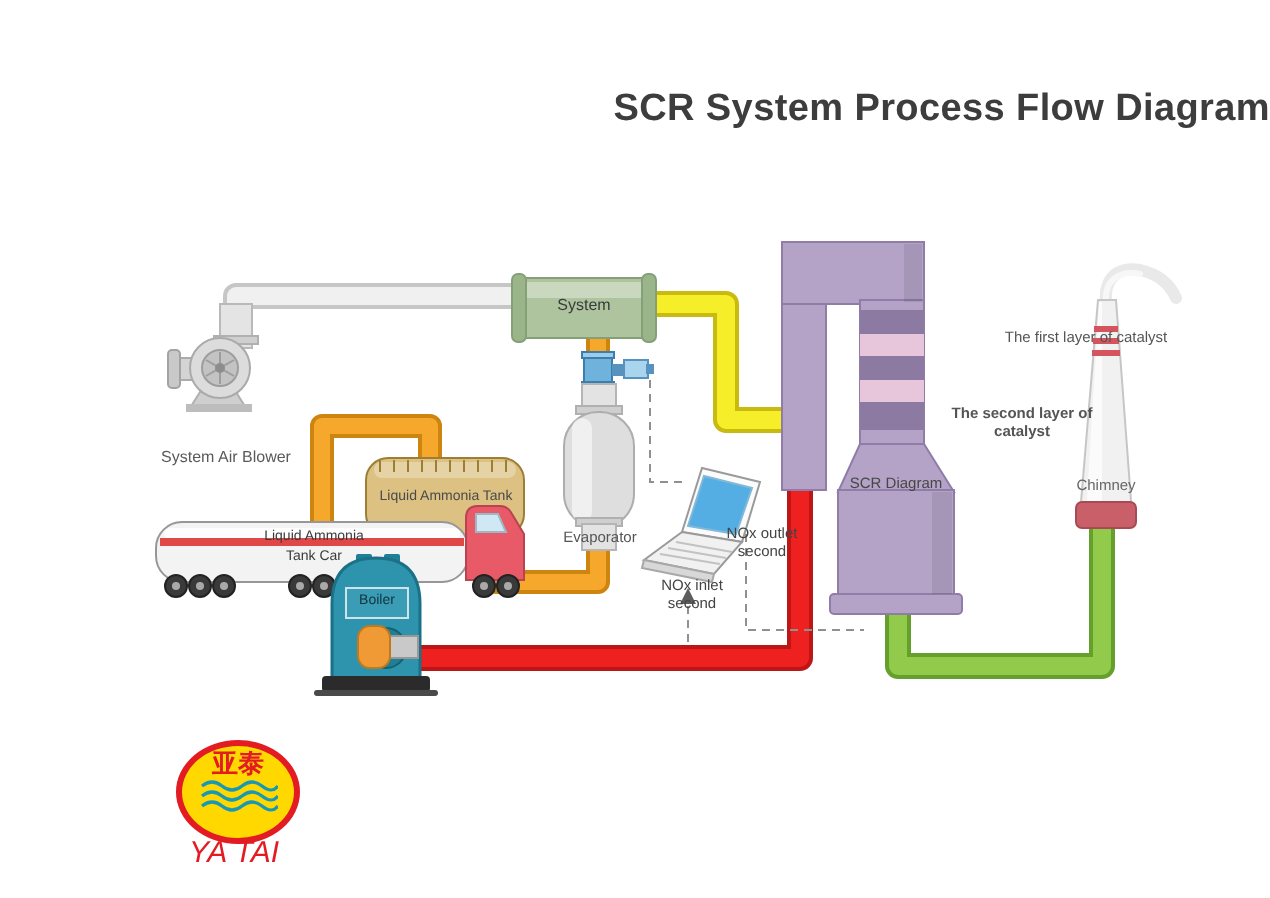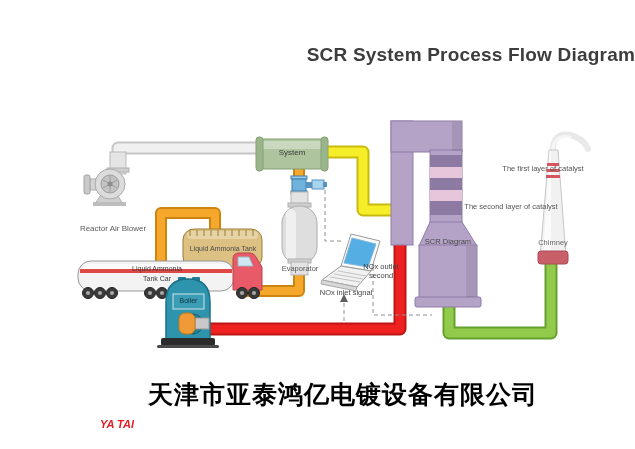--- a/index.html
+++ b/index.html
@@ -11,21 +11,21 @@
          font-size:19px;font-weight:bold;color:#3d3d3d;letter-spacing:.2px;}
   .company{position:absolute;left:148px;top:378px;width:400px;
            font-family:"DejaVu Sans", sans-serif;font-weight:bold;
            font-size:25px;color:#000;letter-spacing:1px;white-space:nowrap;}
   .logo{position:absolute;left:88px;top:370px;width:56px;height:46px;border-radius:50%;
         border:3px solid var(--logo_red,#e31b23);background:var(--logo_yellow,#ffd800);
         display:flex;flex-direction:column;align-items:center;justify-content:flex-start;}
   .logo .zi{color:var(--logo_red,#e31b23);font-weight:bold;font-size:13px;margin-top:3px;
             font-family:"DejaVu Sans", sans-serif;line-height:1;}
   .yatai{position:absolute;left:82px;top:418px;width:70px;text-align:center;
-         color:var(--logo_red,#e31b23);font-weight:bold;font-style:italic;font-size:11px;}
+         color:var(--logo_red,#e31b23);font-weight:normal;font-style:italic;font-size:15px;}
 </style>
 </head>
 <body>
 
 <div class="stage">
 
   <svg class="layer" width="635" height="449" viewBox="0 0 635 449">
 
     <g>
       <path d="M118,172 L118,148 L260,148" fill="none" stroke-linejoin="round" style="stroke:var(--pipe_air_edge,#c6c6c6)" stroke-width="13"></path>
@@ -183,39 +183,46 @@
       <polygon points="543,257 551,257 551,151 549.5,151" fill="#ffffff" opacity="0.7"></polygon>
       <rect x="547" y="163" width="12" height="3" style="fill:var(--chimney_stripe,#d4555e)"></rect>
       <rect x="546.5" y="169" width="13" height="3" style="fill:var(--chimney_stripe,#d4555e)"></rect>
       <rect x="546" y="175" width="14" height="3" style="fill:var(--chimney_stripe,#d4555e)"></rect>
       <rect x="538" y="251" width="30" height="13" rx="3" style="fill:var(--chimney_base,#c96069)" stroke="#a84a54"></rect>
     </g>
   </svg>
 
   <div class="title">SCR System Process Flow Diagram</div>
 
-  <div class="lbl" style="left:57px;top:224px;width:112px;font-size:8px;color:#5a5a5a;">Reactor Air Blower</div>
+  <div class="lbl" style="left:57px;top:224px;width:112px;font-size:8px;color:#5a5a5a;">System Air Blower</div>
 
   <div class="lbl" style="left:185px;top:245px;width:76px;font-size:7px;color:#4a4a4a;">Liquid Ammonia Tank</div>
 
   <div class="lbl" style="left:98px;top:265px;width:118px;font-size:7px;color:#3a3a3a;">Liquid Ammonia</div>
   <div class="lbl" style="left:98px;top:275px;width:118px;font-size:7px;color:#3a3a3a;">Tank Car</div>
 
   <div class="lbl" style="left:173px;top:297px;width:31px;font-size:7px;color:#13343c;">Boiler</div>
 
   <div class="lbl" style="left:264px;top:148px;width:56px;font-size:8px;color:#3a3a3a;">System</div>
 
   <div class="lbl" style="left:276px;top:232px;width:48px;color:#555;margin-top:32px;">Evaporator</div>
 
   <div class="lbl" style="left:419px;top:237px;width:58px;color:#474747;">SCR Diagram</div>
 
   <div class="lbl" style="left:524px;top:238px;width:58px;color:#666;text-align:center;">Chimney</div>
 
   <div class="lbl" style="left:468px;top:164px;width:88px;color:#555;margin-left:31px;">The first layer of catalyst</div>
-  <div class="lbl" style="left:464px;top:202px;width:94px;color:#555;">The second layer of catalyst</div>
+  <div class="lbl" style="left:464px;top:202px;width:94px;color:#555;font-weight:bold;">The second layer of catalyst</div>
 
   <div class="lbl" style="left:352px;top:262px;width:58px;color:#444;">NOx outlet second</div>
-  <div class="lbl" style="left:318px;top:288px;width:56px;color:#444;">NOx inlet signal</div>
-
+  <div class="lbl" style="left:318px;top:288px;width:56px;color:#444;">NOx inlet second</div>
+
+  <div class="logo">
+    <span class="zi">亚泰</span>
+    <svg width="40" height="18" viewBox="0 0 40 18">
+      <path d="M2,4 Q7,0 12,4 T22,4 T32,4 T40,4" fill="none" style="stroke:var(--logo_wave,#1898b4)" stroke-width="1.6"></path>
+      <path d="M2,9 Q7,5 12,9 T22,9 T32,9 T40,9" fill="none" style="stroke:var(--logo_wave,#1898b4)" stroke-width="1.6"></path>
+      <path d="M2,14 Q7,10 12,14 T22,14 T32,14 T40,14" fill="none" style="stroke:var(--logo_wave,#1898b4)" stroke-width="1.6"></path>
+    </svg>
+  </div>
   <div class="yatai">YA TAI</div>
-  <div class="company">天津市亚泰鸿亿电镀设备有限公司</div>
 
 </div>
 
 </body></html>

